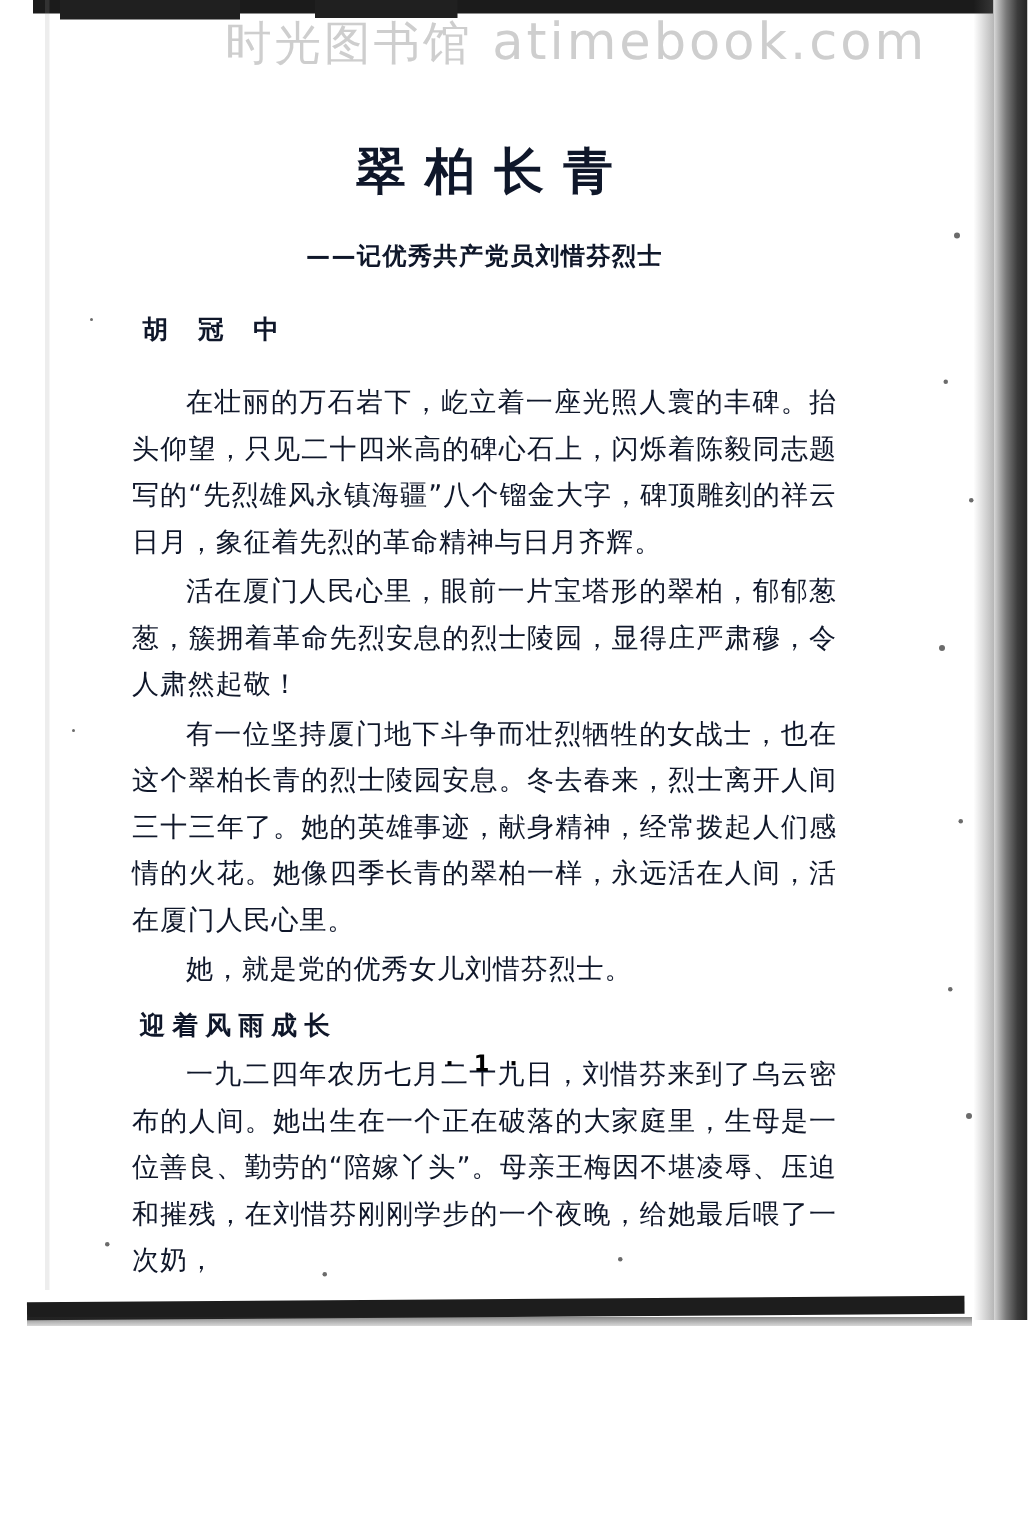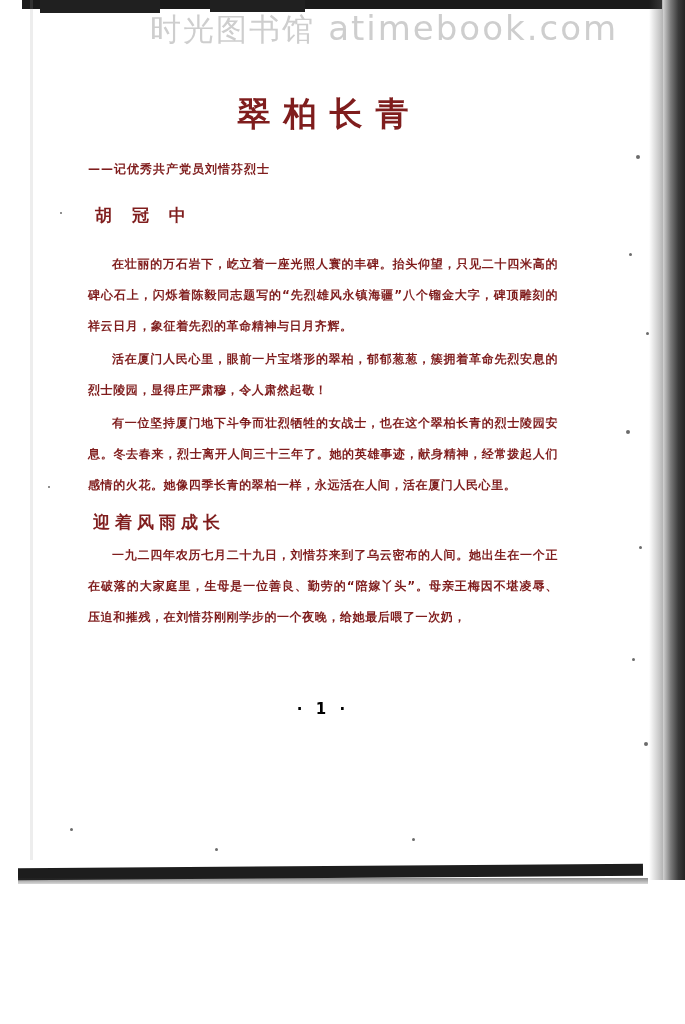--- a/index.html
+++ b/index.html
@@ -124,57 +124,58 @@
   }
   .watermark .wm-cn { font-size: 31px; }
   .watermark .wm-en { font-size: 34px; }
 
   
   .content {
     position: absolute;
     left: 88px;
     top: 92px;
     width: 470px;
-    color: #7f1d1d;
+    color: #0f172a;
   }
 
   .doc-title {
     text-align: center;
     font-size: 33px;
     font-weight: bold;
     letter-spacing: 13px;
     text-indent: 13px;
     margin: 0 0 24px 0;
     font-family: "DejaVu Sans", "Liberation Sans", sans-serif;
   }
 
   .doc-subtitle {
-    font-size: 12px;
+    text-align: center;
+    font-size: 16px;
     font-weight: bold;
     letter-spacing: 1px;
     margin: 0 0 26px 0;
   }
 
   .doc-author {
     text-align: left;
     font-size: 17px;
     font-weight: bold;
     letter-spacing: 7px;
     text-indent: 7px;
     margin: 0 0 22px 0;
   }
 
   .para {
-    font-size: 12px;
+    font-size: 18px;
     line-height: 31px;
     text-align: justify;
     text-indent: 2em;
     margin: 0 0 2px 0;
     letter-spacing: .6px;
-    font-weight: bold;
+    font-weight: normal;
   }
 
   .section-head {
     font-size: 17px;
     font-weight: bold;
     letter-spacing: 5px;
     text-indent: 5px;
     margin: 10px 0 6px 0;
   }
 
@@ -226,20 +227,21 @@
   </div>
 
   <div class="content">
     <h1 class="doc-title">翠柏长青</h1>
     <div class="doc-subtitle">——记优秀共产党员刘惜芬烈士</div>
     <div class="doc-author">胡 冠 中</div>
 
     <p class="para">在壮丽的万石岩下，屹立着一座光照人寰的丰碑。抬头仰望，只见二十四米高的碑心石上，闪烁着陈毅同志题写的“先烈雄风永镇海疆”八个镏金大字，碑顶雕刻的祥云日月，象征着先烈的革命精神与日月齐辉。</p>
     <p class="para">活在厦门人民心里，眼前一片宝塔形的翠柏，郁郁葱葱，簇拥着革命先烈安息的烈士陵园，显得庄严肃穆，令人肃然起敬！</p>
     <p class="para">有一位坚持厦门地下斗争而壮烈牺牲的女战士，也在这个翠柏长青的烈士陵园安息。冬去春来，烈士离开人间三十三年了。她的英雄事迹，献身精神，经常拨起人们感情的火花。她像四季长青的翠柏一样，永远活在人间，活在厦门人民心里。</p>
+    <p class="para">她，就是党的优秀女儿刘惜芬烈士。</p>
 
     <div class="section-head">迎着风雨成长</div>
 
     <p class="para">一九二四年农历七月二十九日，刘惜芬来到了乌云密布的人间。她出生在一个正在破落的大家庭里，生母是一位善良、勤劳的“陪嫁丫头”。母亲王梅因不堪凌辱、压迫和摧残，在刘惜芬刚刚学步的一个夜晚，给她最后喂了一次奶，</p>
   </div>
 
   <div class="page-number">· 1 ·</div>
 
   <span class="speck" style="left:636px; top:155px; width:4px; height:4px;"></span>
   <span class="speck" style="left:629px; top:253px; width:3px; height:3px;"></span>

